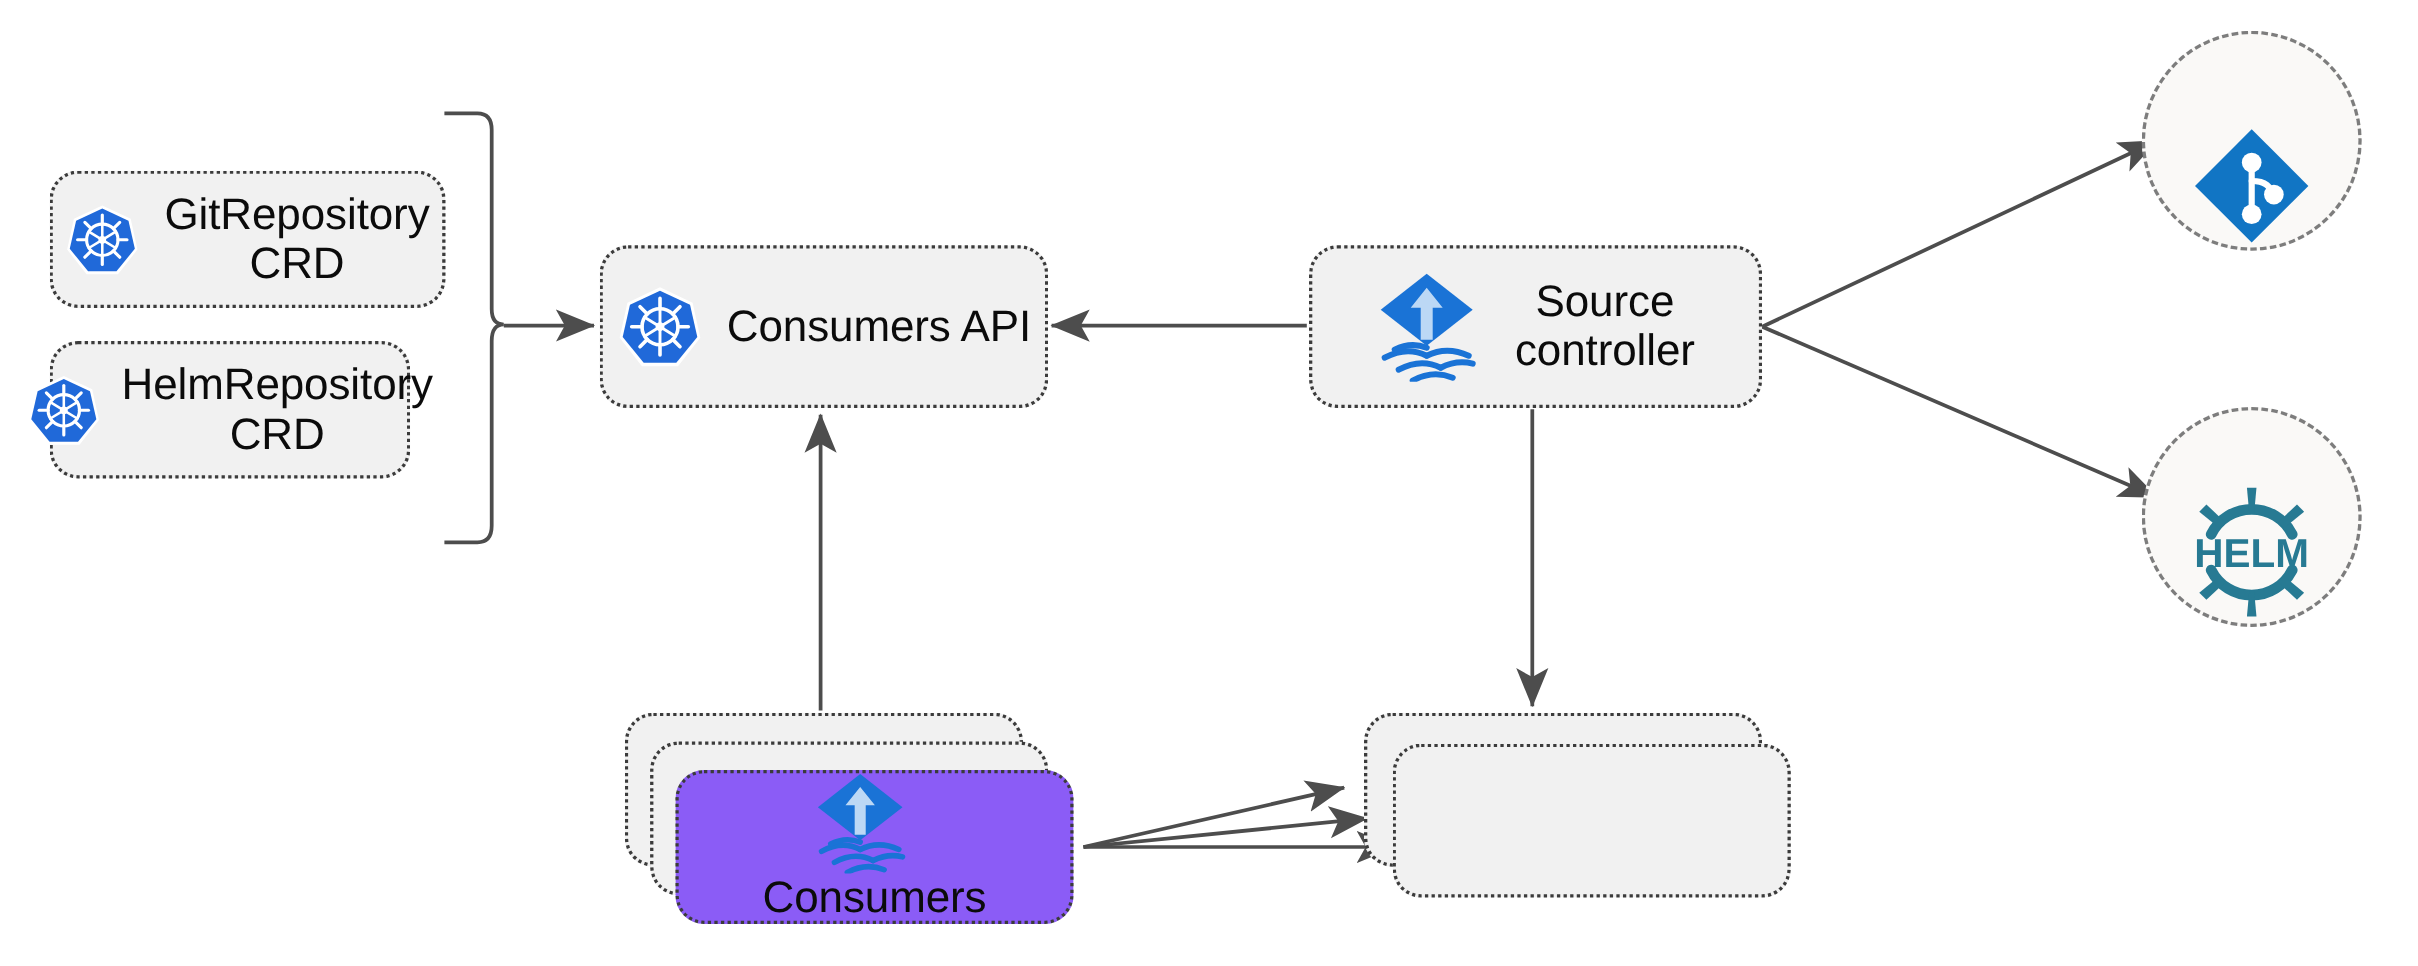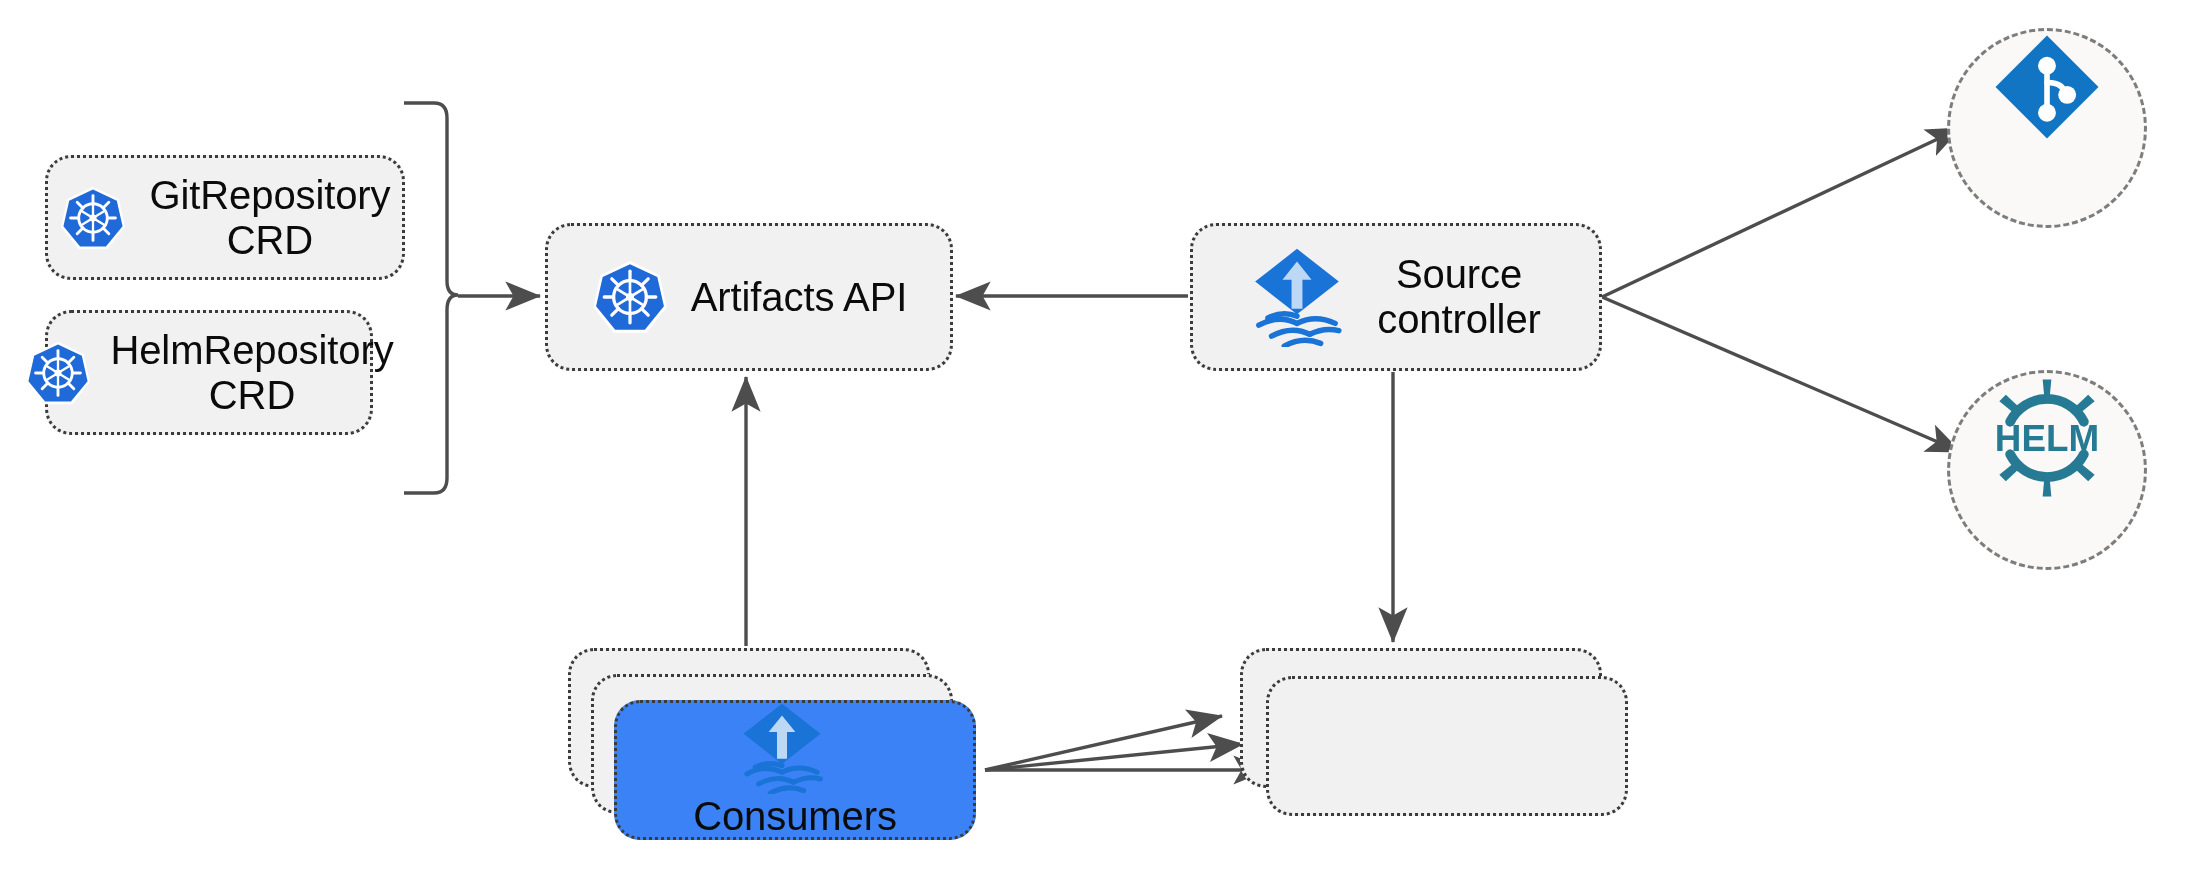--- a/index.html
+++ b/index.html
@@ -62,37 +62,37 @@
   .stack .ghost {
     position: absolute;
     box-sizing: border-box;
     background: #f1f1f1;
     border: 3px dotted #3b3b3b;
     border-radius: 26px;
   }
   .stack .front {
     position: absolute;
     box-sizing: border-box;
-    background: #3b82f6;
+    background: #8b5cf6;
     border: 3px dotted #3b3b3b;
     border-radius: 26px;
     display: flex;
     align-items: center;
     justify-content: center;
   }
 
   
   .circle-node {
     position: absolute;
     box-sizing: border-box;
     border: 3px dashed #7d7d7d;
     border-radius: 50%;
     background: #faf9f7;
     display: flex;
-    align-items: flex-start;
+    align-items: flex-end;
     justify-content: center;
   }
 
   
   svg.overlay {
     position: absolute;
     left: 0;
     top: 0;
     width: 2198px;
     height: 878px;
@@ -230,21 +230,21 @@
             <line x1="50" y1="50" x2="50" y2="29"></line>
             <line x1="50" y1="50" x2="68" y2="39"></line>
             <line x1="50" y1="50" x2="68" y2="61"></line>
             <line x1="50" y1="50" x2="50" y2="71"></line>
             <line x1="50" y1="50" x2="32" y2="61"></line>
             <line x1="50" y1="50" x2="32" y2="39"></line>
           </g>
           <circle cx="50" cy="50" r="5.2" fill="#ffffff"></circle>
         </svg>
       </span>
-      <span class="node-label">Artifacts API</span>
+      <span class="node-label">Consumers API</span>
     </div>
   </div>
 
   <div class="node" style="left:1190px; top:223px; width:412px; height:148px;">
     <div class="inner">
       <span class="icon-slot" style="margin-right:34px;">
         <svg width="92" height="100" viewBox="0 0 100 110" xmlns="http://www.w3.org/2000/svg">
           <path d="M50 2 L96 38 L50 74 L4 38 Z" fill="#1a73d6"></path>
           <path d="M50 16 L66 36 L56 36 L56 68 L44 68 L44 36 L34 36 Z" fill="#bcd8f5"></path>
           <g stroke="#1a73d6" stroke-width="6" fill="none" stroke-linecap="round">

